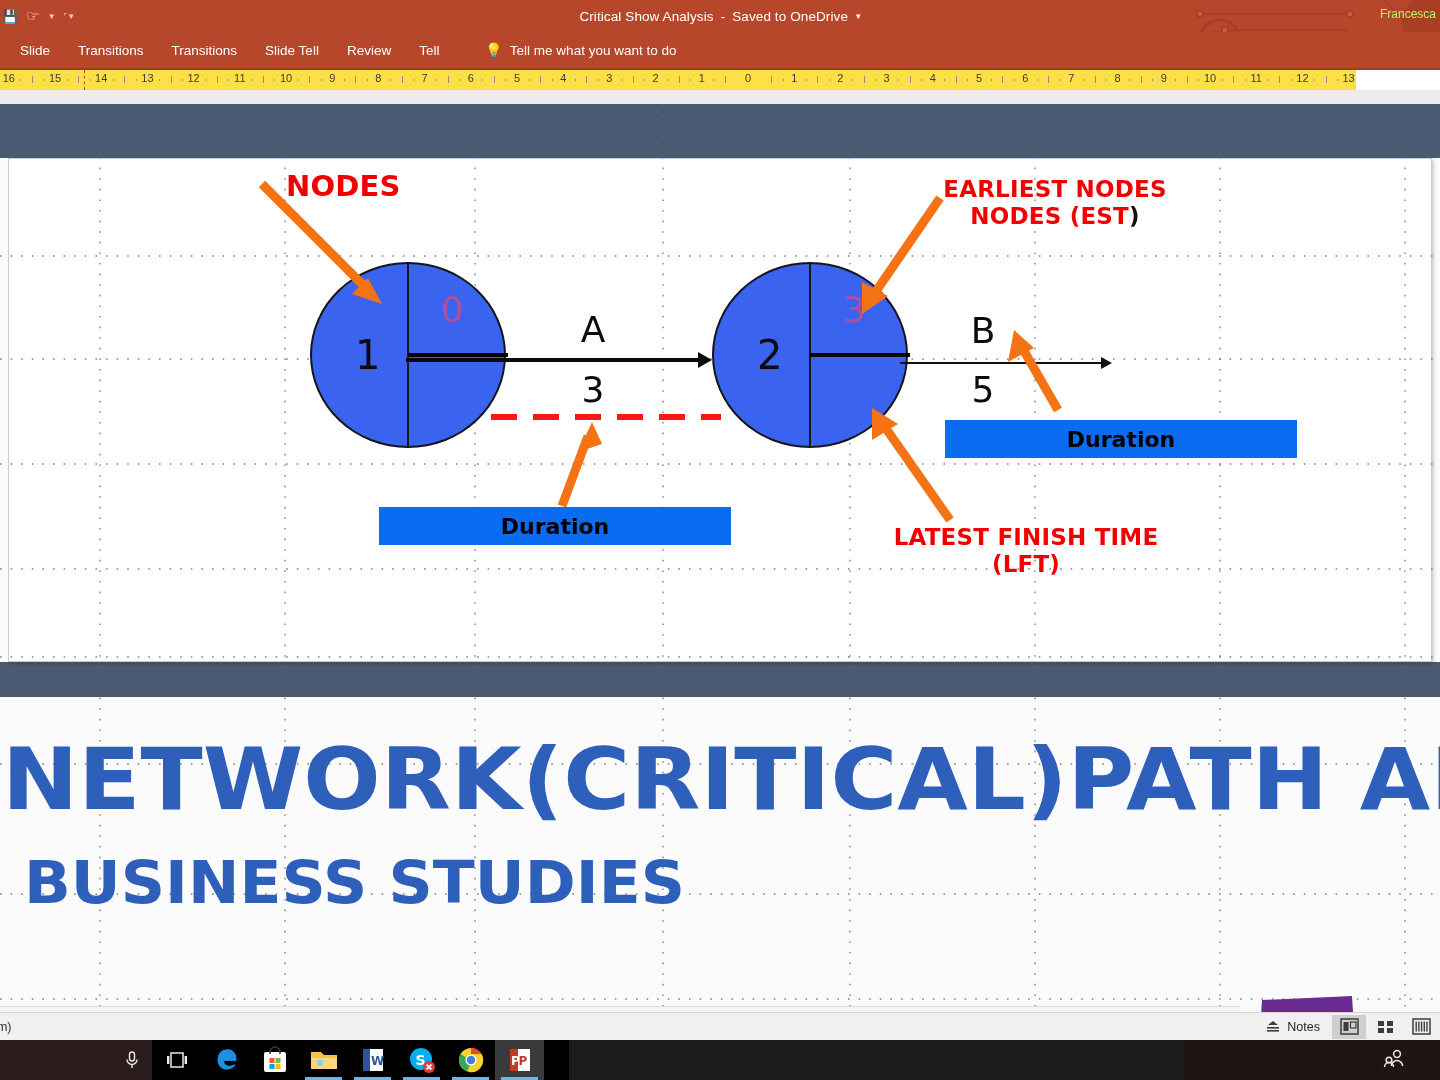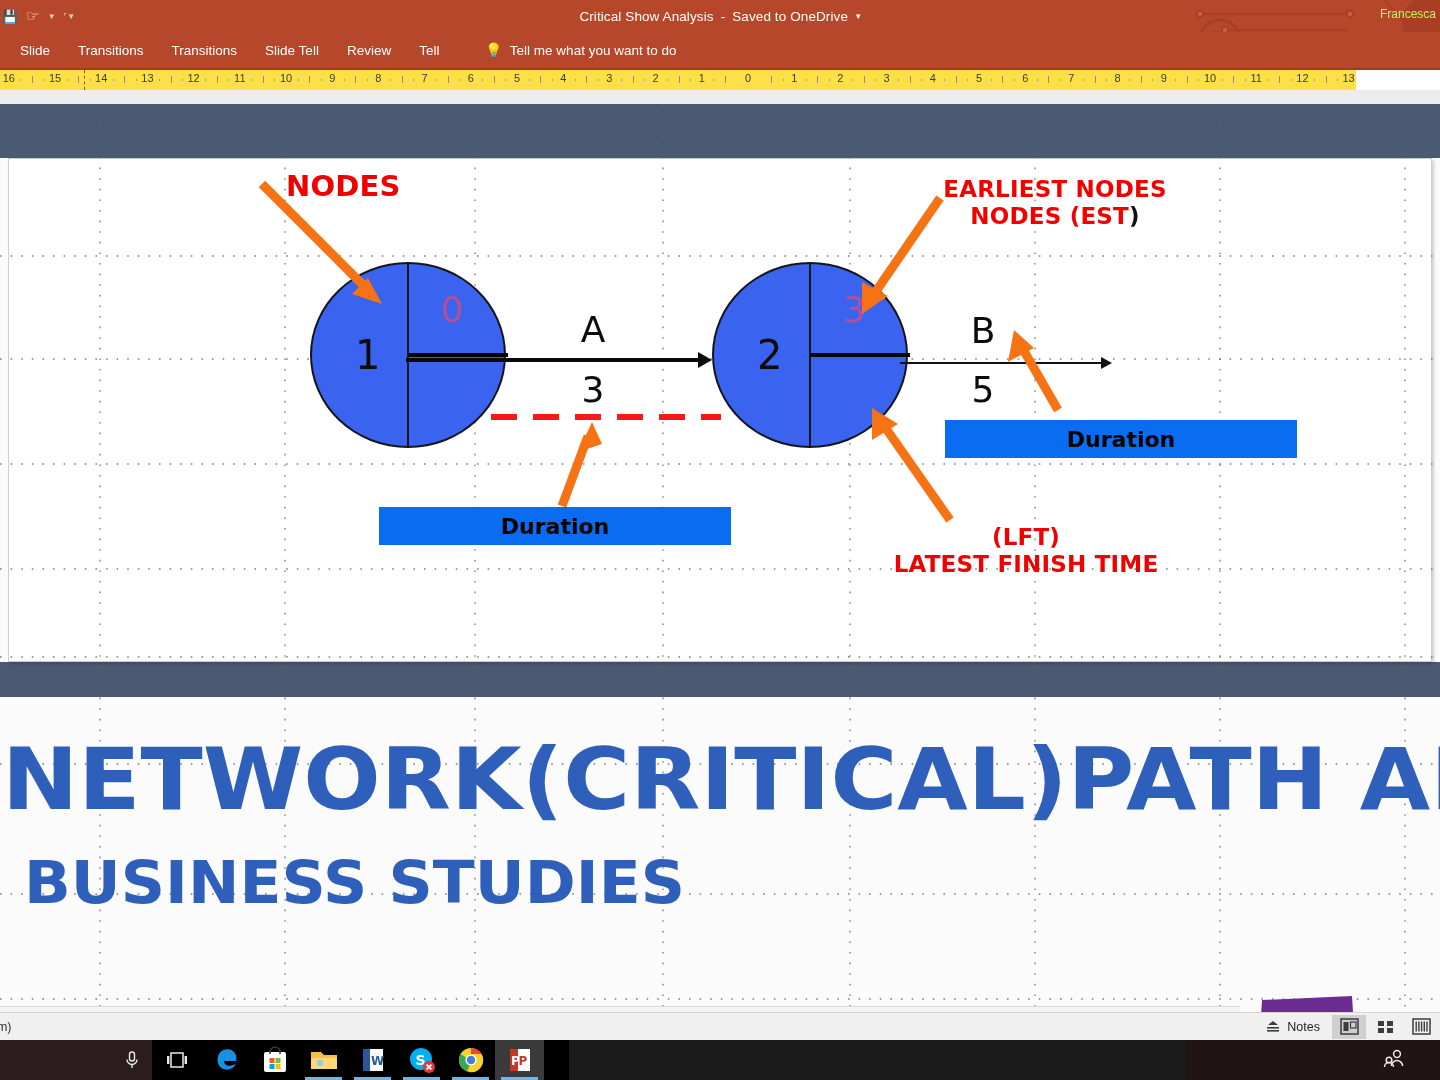--- a/index.html
+++ b/index.html
@@ -465,22 +465,22 @@
     </div>
 
     <div class="callout" style="left:930px; top:72px; width:250px;">
       <div>EARLIEST NODES</div>
       <div>
         <span>NODES (EST</span><span class="blk">)</span>
       </div>
     </div>
 
     <div class="callout" style="left:886px; top:420px; width:280px;">
+      <div>LATEST FINISH TIME</div>
       <div>(LFT)</div>
-      <div>LATEST FINISH TIME</div>
     </div>
 
     <div class="bluebox" style="left:379px; top:403px; width:352px; height:38px;">
       <span>Duration</span>
     </div>
     <div class="bluebox" style="left:945px; top:316px; width:352px; height:38px;">
       <span>Duration</span>
     </div>
 
     <div class="big-title">NETWORK(CRITICAL)PATH ANALYSIS</div>

